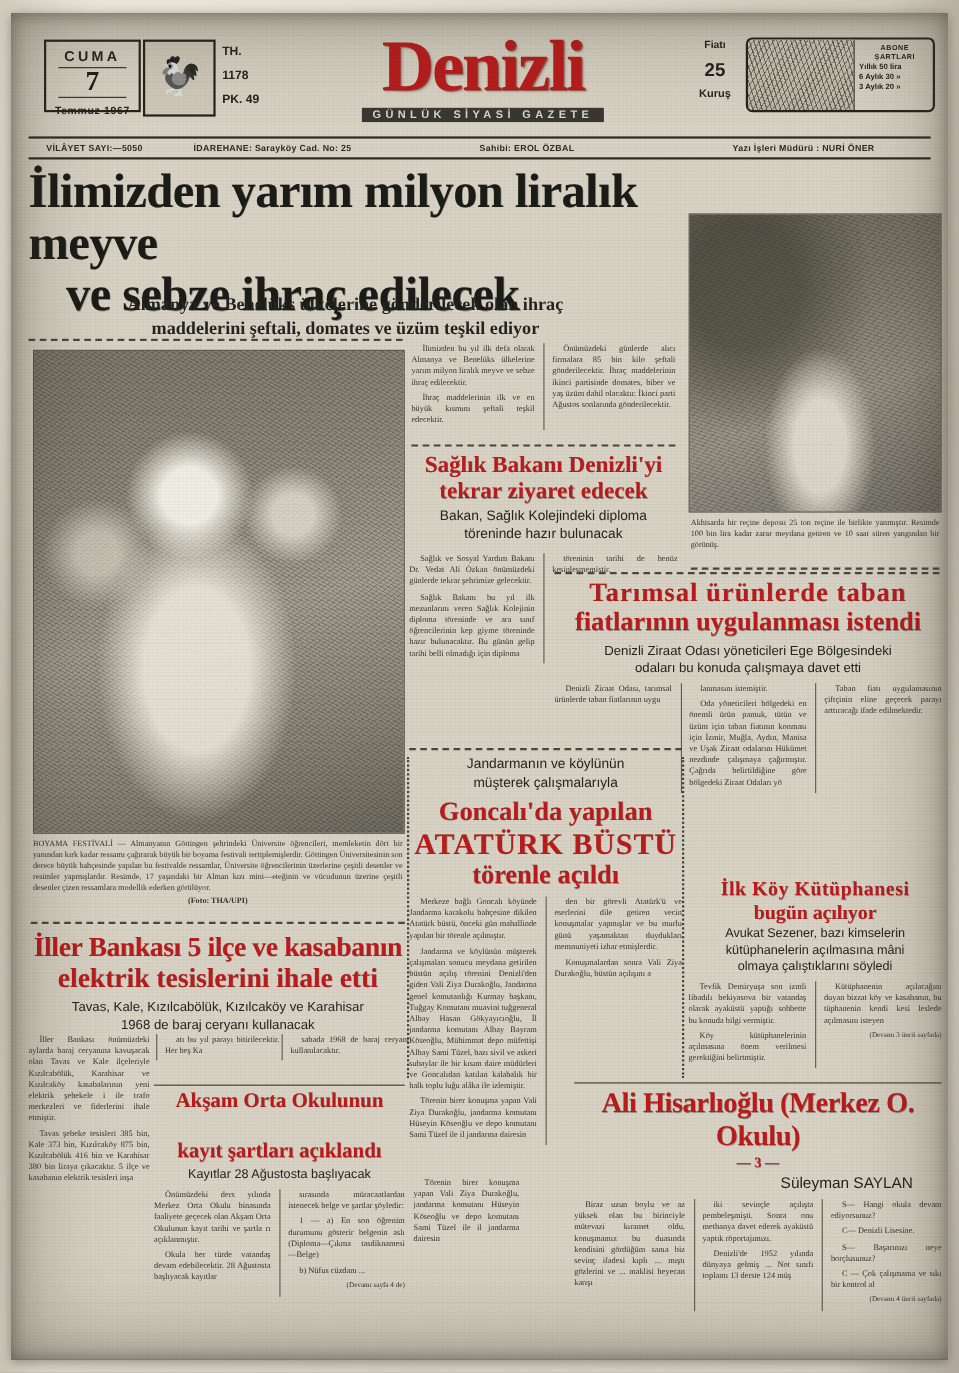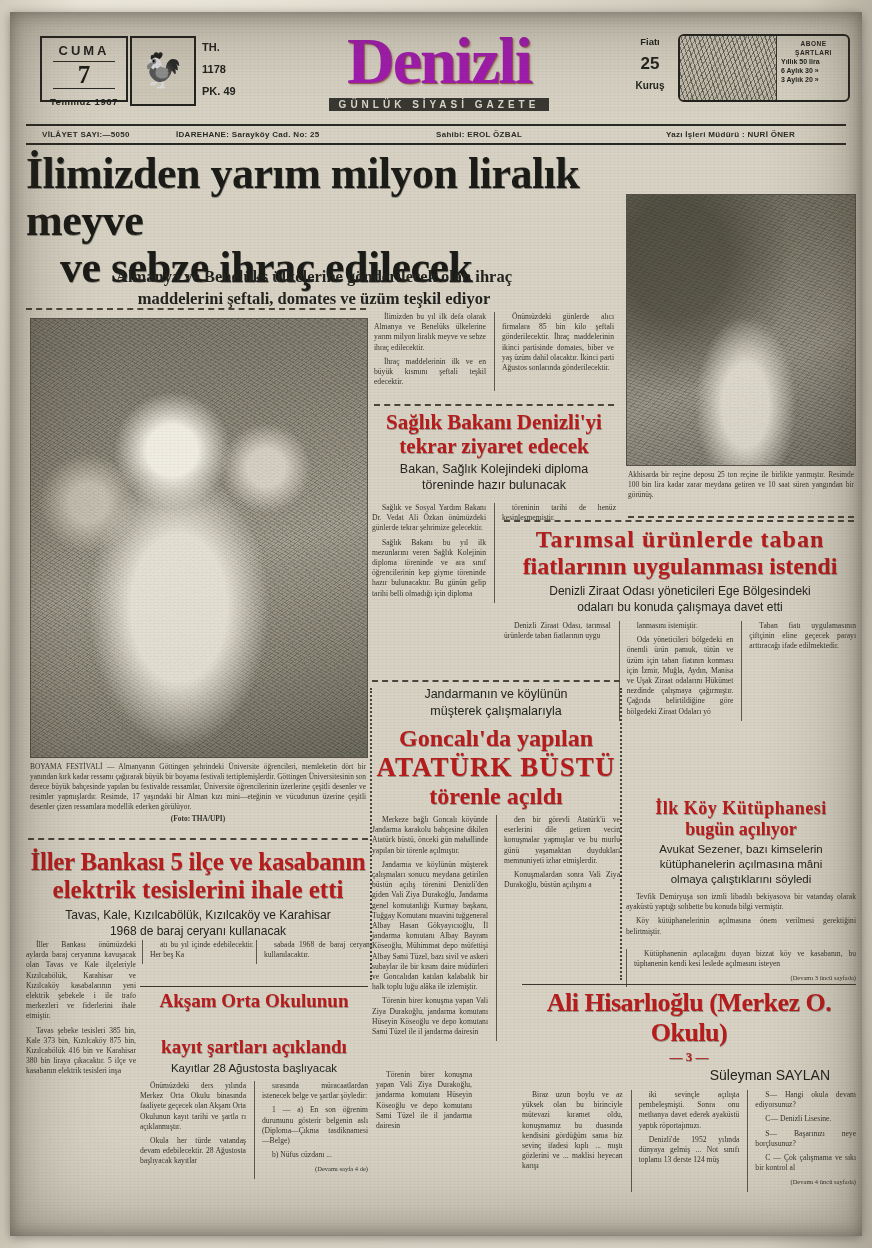--- a/index.html
+++ b/index.html
@@ -36,21 +36,21 @@
   .dmon{font-family:"Liberation Sans",sans-serif;font-size:9.5px;font-weight:700;letter-spacing:.6px;color:#23231f;margin-top:7px;}
   .dline{width:62px;height:1px;background:#2b2b26;margin:3px auto 0;}
   .roosterbox{position:absolute;left:104px;top:6px;width:62px;height:66px;border:2px solid #23231f;
     display:flex;align-items:center;justify-content:center;background:#cfc9ba;}
   .rooster{font-size:34px;line-height:34px;color:#2a2a24;filter:grayscale(1) contrast(1.6);}
   .thbox{position:absolute;left:176px;top:6px;width:48px;font-family:"Liberation Sans",sans-serif;
     font-size:11px;font-weight:700;color:#23231f;line-height:22px;}
   .logo{position:absolute;left:228px;top:-2px;width:370px;text-align:center;}
   .logo .word{
     font-family:"Liberation Serif",serif;font-weight:700;font-size:66px;line-height:66px;
-    color:#a21caf;letter-spacing:-2px;
+    color:#b91c1c;letter-spacing:-2px;
     text-shadow:1px 1px 0 rgba(120,30,24,.55), 2px 2px 2px rgba(90,30,20,.25);
   }
   .logo .tag{display:inline-block;margin-top:-4px;background:#3a3832;color:#ddd8cc;
     font-family:"Liberation Sans",sans-serif;font-size:10px;letter-spacing:4px;padding:1px 10px;font-weight:700;}
   .pricebox{position:absolute;left:600px;top:6px;width:48px;text-align:center;
     font-family:"Liberation Sans",sans-serif;font-weight:700;color:#23231f;}
   .pricebox .p1{font-size:9.5px;}
   .pricebox .p2{font-size:17px;margin:7px 0 6px;}
   .pricebox .p3{font-size:10px;}
   .subsbox{position:absolute;left:652px;top:4px;width:168px;height:64px;border:2px solid #23231f;border-radius:6px;
@@ -258,21 +258,21 @@
     </div>
     <div class="wavy" style="position:absolute;left:360px;top:676px;height:292px;"></div>
     <div class="wavy" style="position:absolute;left:610px;top:676px;height:292px;"></div>
 
     <div style="position:absolute;left:616px;top:786px;width:230px;">
       <div class="serifhead" style="font-size:18px;line-height:21px;letter-spacing:.5px;">İlk Köy Kütüphanesi</div>
       <div class="serifhead" style="font-size:18px;line-height:21px;">bugün açılıyor</div>
       <div class="deck" style="margin-top:2px;font-size:11.5px;line-height:15px;">Avukat Sezener, bazı kimselerin</div>
       <div class="deck" style="font-size:11.5px;line-height:15px;">kütüphanelerin açılmasına mâni</div>
       <div class="deck" style="font-size:11.5px;line-height:15px;">olmaya çalıştıklarını söyledi</div>
-      <div class="cols2" style="margin-top:5px;flex-direction:column;">
+      <div class="cols2" style="margin-top:5px;">
         <div class="body">
           <p>Tevfik Demiryuşa son izmli libadılı bekiyasova bir vatandaş olarak ayaküstü yaptığı sohbette bu konuda bilgi vermiştir.</p>
           <p>Köy kütüphanelerinin açılmasına önem verilmesi gerektiğini belirtmiştir.</p>
         </div>
         <div class="body vsep" style="padding-left:7px">
           <p>Kütüphanenin açılacağını duyan bizzat köy ve kasabanın, bu tüphanenin kendi kesi leslede açılmasını isteyen</p>
           <p style="text-align:right;text-indent:0;font-size:6.5px;">(Devamı 3 üncü sayfada)</p>
         </div>
       </div>
     </div>
@@ -284,21 +284,21 @@
       <div class="deck" style="font-size:12px;">1968 de baraj ceryanı kullanacak</div>
     </div>
 
     <div style="position:absolute;left:16px;top:928px;width:110px;">
       <div class="body">
         <p>İller Bankası önümüzdeki aylarda baraj ceryanına kavuşacak olan Tavas ve Kale ilçeleriyle Kızılcabölük, Karahisar ve Kızılcaköy kasabalarının yeni elektrik şebekele i ile trafo merkezleri ve fiderlerini ihale etmiştir.</p>
         <p>Tavas şebeke tesisleri 385 bin, Kale 373 bin, Kızılcaköy 875 bin, Kızılcabölük 416 bin ve Karahisar 380 bin liraya çıkacaktır. 5 ilçe ve kasabanın elektrik tesisleri inşa</p>
       </div>
     </div>
     <div class="body vsep" style="position:absolute;left:132px;top:928px;width:104px;padding-left:7px;">
-      <p>atı bu yıl içinde edebilecektir. Her beş Ka</p>
+      <p>atı bu yıl parayı bitirilecektir. Her beş Ka</p>
     </div>
     <div class="body vsep" style="position:absolute;left:246px;top:928px;width:108px;padding-left:7px;">
       <p>sabada 1968 de baraj ceryanı kullanılacaktır.</p>
     </div>
 
     <div style="position:absolute;left:130px;top:974px;width:228px;">
       <div class="hr" style="margin-bottom:3px;"></div>
       <div class="serifhead" style="font-size:19px;line-height:22px;">Akşam Orta Okulunun</div>
       <div class="serifhead" style="font-size:19px;line-height:22px;margin-top:24px;">kayıt şartları açıklandı</div>
       <div class="deck" style="margin-top:2px;font-size:11.5px;">Kayıtlar 28 Ağustosta başlıyacak</div>

